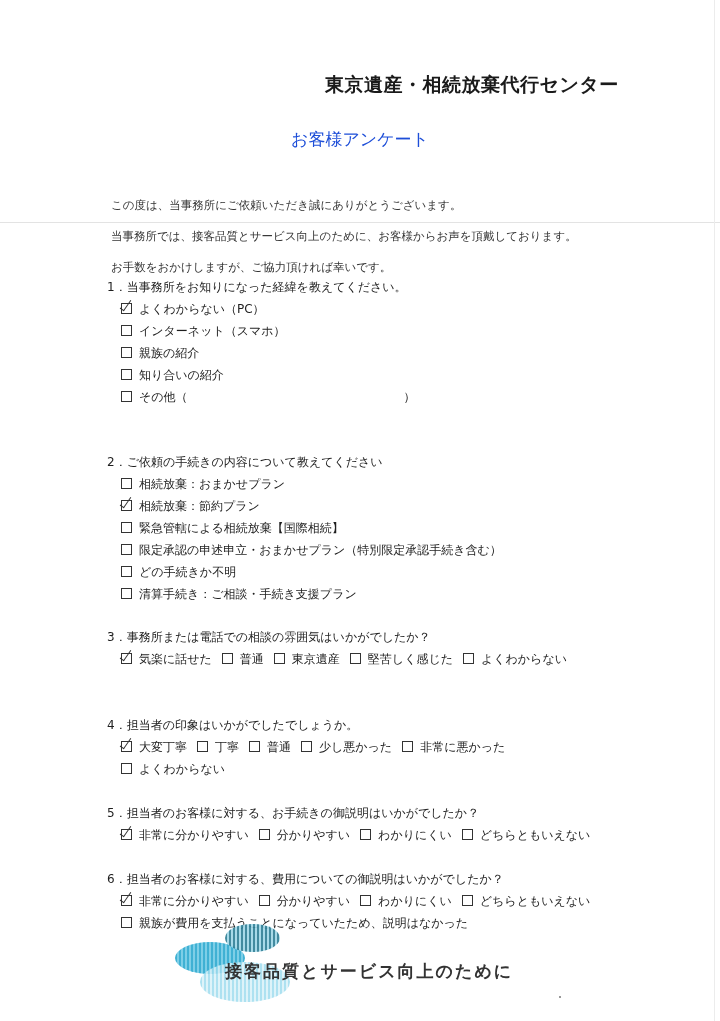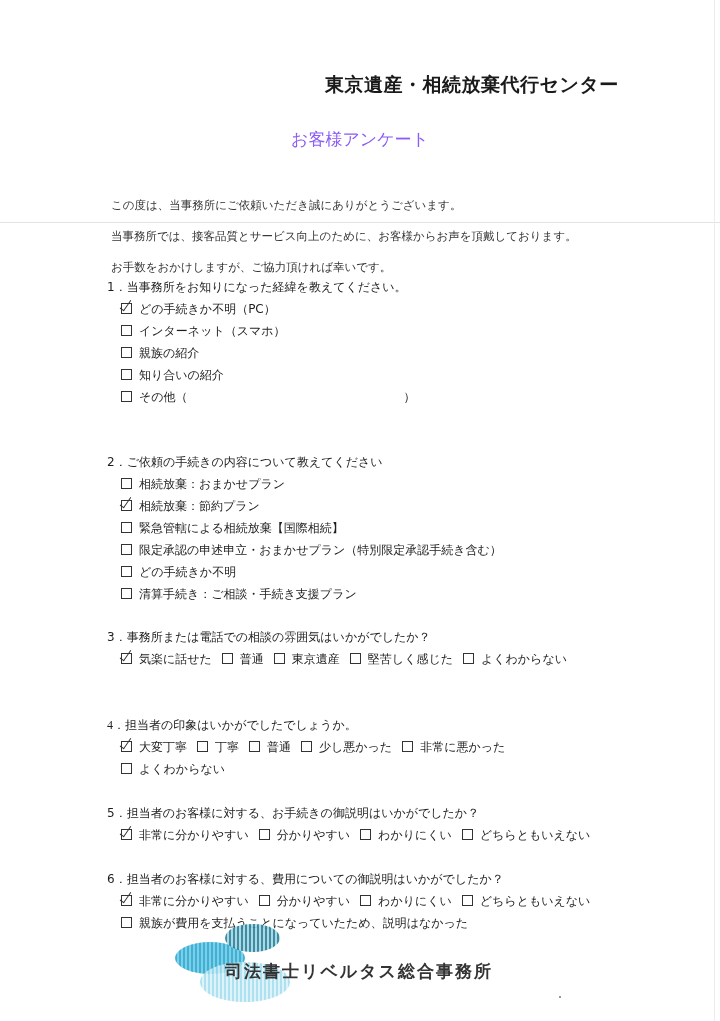--- a/index.html
+++ b/index.html
@@ -7,21 +7,21 @@
     width: 720px; height: 1021px; background: #ffffff; position: relative; overflow: hidden;
     font-family: "DejaVu Serif", "Liberation Serif", serif; color: #1e1e1e;
   }
   .fold-h { position: absolute; left: 0; top: 222px; width: 720px; height: 1px; background: #e3e3e3; }
   .fold-v { position: absolute; left: 714px; top: 0; width: 1px; height: 1021px; background: #ececec; }
   .org-title {
     position: absolute; left: 325px; top: 48px; font-size: 19px; font-weight: bold; letter-spacing: 0.5px;
     font-family: "DejaVu Sans", sans-serif; color: #1a1a1a; margin-top: 24px;
   }
   .doc-title {
-    position: absolute; left: 0; width: 720px; top: 128px; text-align: center; font-size: 17px; color: #8b5cf6;
+    position: absolute; left: 0; width: 720px; top: 128px; text-align: center; font-size: 17px; color: #1d4ed8;
     font-family: "DejaVu Sans", sans-serif;
   }
   .intro { position: absolute; left: 103px; top: 186px; font-size: 11.5px; line-height: 23px; color: #333;
     font-family: "DejaVu Sans", sans-serif; }
   .intro p { margin: 8px; }
   .q { position: absolute; left: 107px; font-family: "DejaVu Sans", sans-serif; font-size: 12px; color: #1e1e1e; }
   .q .qtitle { height: 22px; line-height: 22px; }
   .q .opts { padding-left: 14px; }
   .q .opt-row { height: 22px; line-height: 22px; white-space: nowrap; }
   .opt { display: inline-block; margin-right: 10px; }
@@ -56,21 +56,21 @@
 <div class="intro">
   <p>この度は、当事務所にご依頼いただき誠にありがとうございます。</p>
   <p>当事務所では、接客品質とサービス向上のために、お客様からお声を頂戴しております。</p>
   <p>お手数をおかけしますが、ご協力頂ければ幸いです。</p>
 </div>
 
 <div id="questions">
     <div class="q" style="top: 276px;">
       <div class="qtitle">1．当事務所をお知りになった経緯を教えてください。</div>
       <div class="opts">
-        <div class="opt-row"><span class="opt"><span class="cb checked"></span><span>どの手続きか不明（PC）</span></span></div>
+        <div class="opt-row"><span class="opt"><span class="cb checked"></span><span>よくわからない（PC）</span></span></div>
         <div class="opt-row"><span class="opt"><span class="cb"></span><span>インターネット（スマホ）</span></span></div>
         <div class="opt-row"><span class="opt"><span class="cb"></span><span>親族の紹介</span></span></div>
         <div class="opt-row"><span class="opt"><span class="cb"></span><span>知り合いの紹介</span></span></div>
         <div class="opt-row"><span class="opt"><span class="cb"></span><span>その他（　　　　　　　　　　　　　　　　　　）</span></span></div>
       </div>
     </div>
     <div class="q" style="top: 451px;">
       <div class="qtitle">2．ご依頼の手続きの内容について教えてください</div>
       <div class="opts">
         <div class="opt-row"><span class="opt"><span class="cb"></span><span>相続放棄：おまかせプラン</span></span></div>
@@ -80,21 +80,21 @@
         <div class="opt-row"><span class="opt"><span class="cb"></span><span>どの手続きか不明</span></span></div>
         <div class="opt-row"><span class="opt"><span class="cb"></span><span>清算手続き：ご相談・手続き支援プラン</span></span></div>
       </div>
     </div>
     <div class="q" style="top: 626px;">
       <div class="qtitle">3．事務所または電話での相談の雰囲気はいかがでしたか？</div>
       <div class="opts">
         <div class="opt-row"><span class="opt"><span class="cb checked"></span><span>気楽に話せた</span></span><span class="opt"><span class="cb"></span><span>普通</span></span><span class="opt"><span class="cb"></span><span>東京遺産</span></span><span class="opt"><span class="cb"></span><span>堅苦しく感じた</span></span><span class="opt"><span class="cb"></span><span>よくわからない</span></span></div>
       </div>
     </div>
-    <div class="q" style="top: 714px; font-family: Liberation Serif, serif;">
+    <div class="q" style="top: 714px;">
       <div class="qtitle">4．担当者の印象はいかがでしたでしょうか。</div>
       <div class="opts">
         <div class="opt-row"><span class="opt"><span class="cb checked"></span><span>大変丁寧</span></span><span class="opt"><span class="cb"></span><span>丁寧</span></span><span class="opt"><span class="cb"></span><span>普通</span></span><span class="opt"><span class="cb"></span><span>少し悪かった</span></span><span class="opt"><span class="cb"></span><span>非常に悪かった</span></span></div>
         <div class="opt-row"><span class="opt"><span class="cb"></span><span>よくわからない</span></span></div>
       </div>
     </div>
     <div class="q" style="top: 802px;">
       <div class="qtitle">5．担当者のお客様に対する、お手続きの御説明はいかがでしたか？</div>
       <div class="opts">
         <div class="opt-row"><span class="opt"><span class="cb checked"></span><span>非常に分かりやすい</span></span><span class="opt"><span class="cb"></span><span>分かりやすい</span></span><span class="opt"><span class="cb"></span><span>わかりにくい</span></span><span class="opt"><span class="cb"></span><span>どちらともいえない</span></span></div>
@@ -106,15 +106,15 @@
         <div class="opt-row"><span class="opt"><span class="cb checked"></span><span>非常に分かりやすい</span></span><span class="opt"><span class="cb"></span><span>分かりやすい</span></span><span class="opt"><span class="cb"></span><span>わかりにくい</span></span><span class="opt"><span class="cb"></span><span>どちらともいえない</span></span></div>
         <div class="opt-row"><span class="opt"><span class="cb"></span><span>親族が費用を支払うことになっていたため、説明はなかった</span></span></div>
       </div>
     </div>
   </div>
 
 <div class="logo">
   <div class="ell1"></div>
   <div class="ell2"></div>
   <div class="ell3"></div>
-  <div class="logo-text">司法書士リベルタス総合事務所</div>
+  <div class="logo-text">接客品質とサービス向上のために</div>
 </div>
 <div class="speck"></div>
 
 </body></html>

